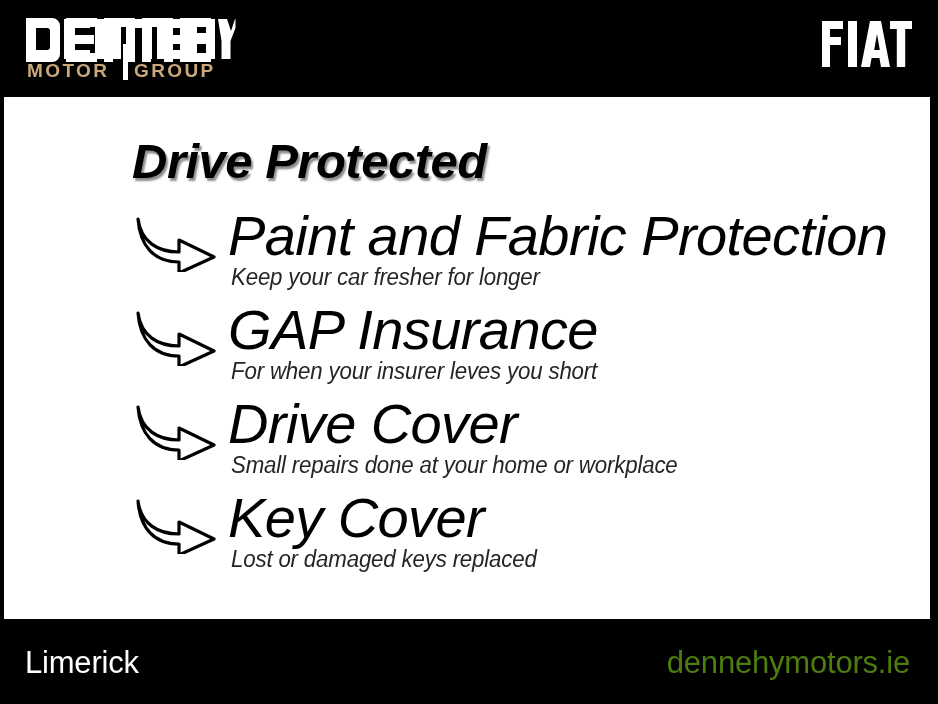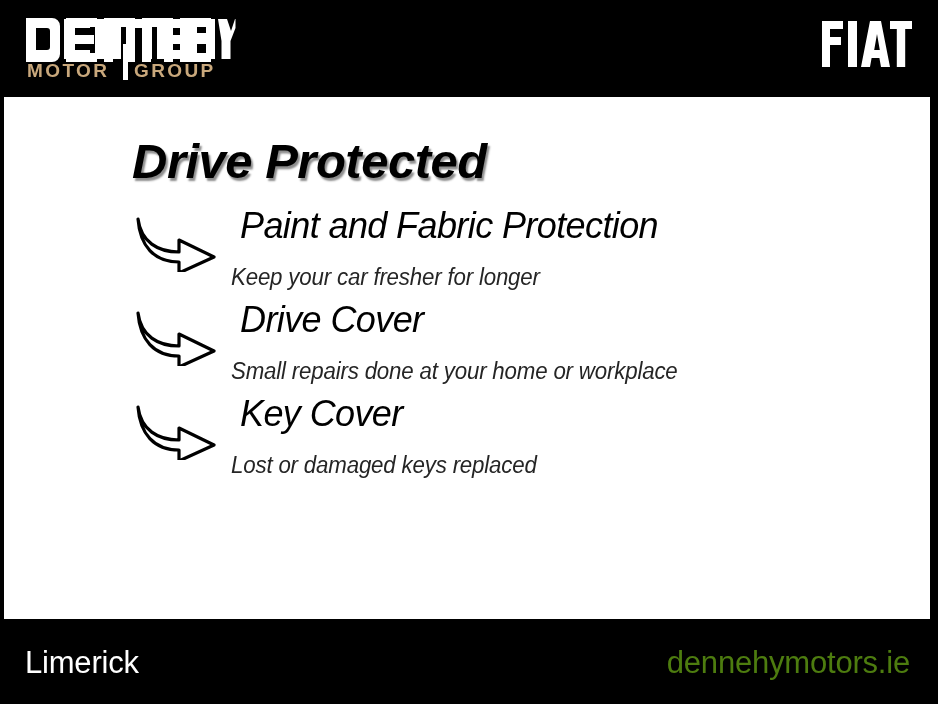--- a/index.html
+++ b/index.html
@@ -87,27 +87,26 @@
     position: absolute;
     left: 128px;
     top: 4px;
     width: 86px;
     height: 56px;
   }
   .benefit-title {
     position: absolute;
     left: 224px;
     top: -4px;
-    font-size: 36px;
+    font-size: 56px;
     font-weight: normal;
     color: #000000;
     letter-spacing: -0.6px;
     white-space: nowrap;
     line-height: 1;
-    margin-left: 12px;
   }
   .benefit-sub {
     position: absolute;
     left: 227px;
     top: 54px;
     font-size: 23px;
     color: #252525;
     letter-spacing: -0.2px;
     white-space: nowrap;
     line-height: 1;
@@ -227,20 +226,29 @@
         <div class="benefit-row">
           <span class="arrow-icon">
             <svg viewBox="0 0 86 56" width="86" height="56">
               <path d="M6 3 C 9 26, 26 36, 47 36 L 47 24 L 82 41 L 47 57 L 47 46 C 22 46, 8 30, 6 3 Z" fill="#ffffff" stroke="#000000" stroke-width="3.2" stroke-linejoin="round"></path>
             </svg>
           </span>
           <div class="benefit-title">Paint and Fabric Protection</div>
           <div class="benefit-sub">Keep your car fresher for longer</div>
         </div>
 
+        <div class="benefit-row">
+          <span class="arrow-icon">
+            <svg viewBox="0 0 86 56" width="86" height="56">
+              <path d="M6 3 C 9 26, 26 36, 47 36 L 47 24 L 82 41 L 47 57 L 47 46 C 22 46, 8 30, 6 3 Z" fill="#ffffff" stroke="#000000" stroke-width="3.2" stroke-linejoin="round"></path>
+            </svg>
+          </span>
+          <div class="benefit-title">GAP Insurance</div>
+          <div class="benefit-sub">For when your insurer leves you short</div>
+        </div>
 
         <div class="benefit-row">
           <span class="arrow-icon">
             <svg viewBox="0 0 86 56" width="86" height="56">
               <path d="M6 3 C 9 26, 26 36, 47 36 L 47 24 L 82 41 L 47 57 L 47 46 C 22 46, 8 30, 6 3 Z" fill="#ffffff" stroke="#000000" stroke-width="3.2" stroke-linejoin="round"></path>
             </svg>
           </span>
           <div class="benefit-title">Drive Cover</div>
           <div class="benefit-sub">Small repairs done at your home or workplace</div>
         </div>

